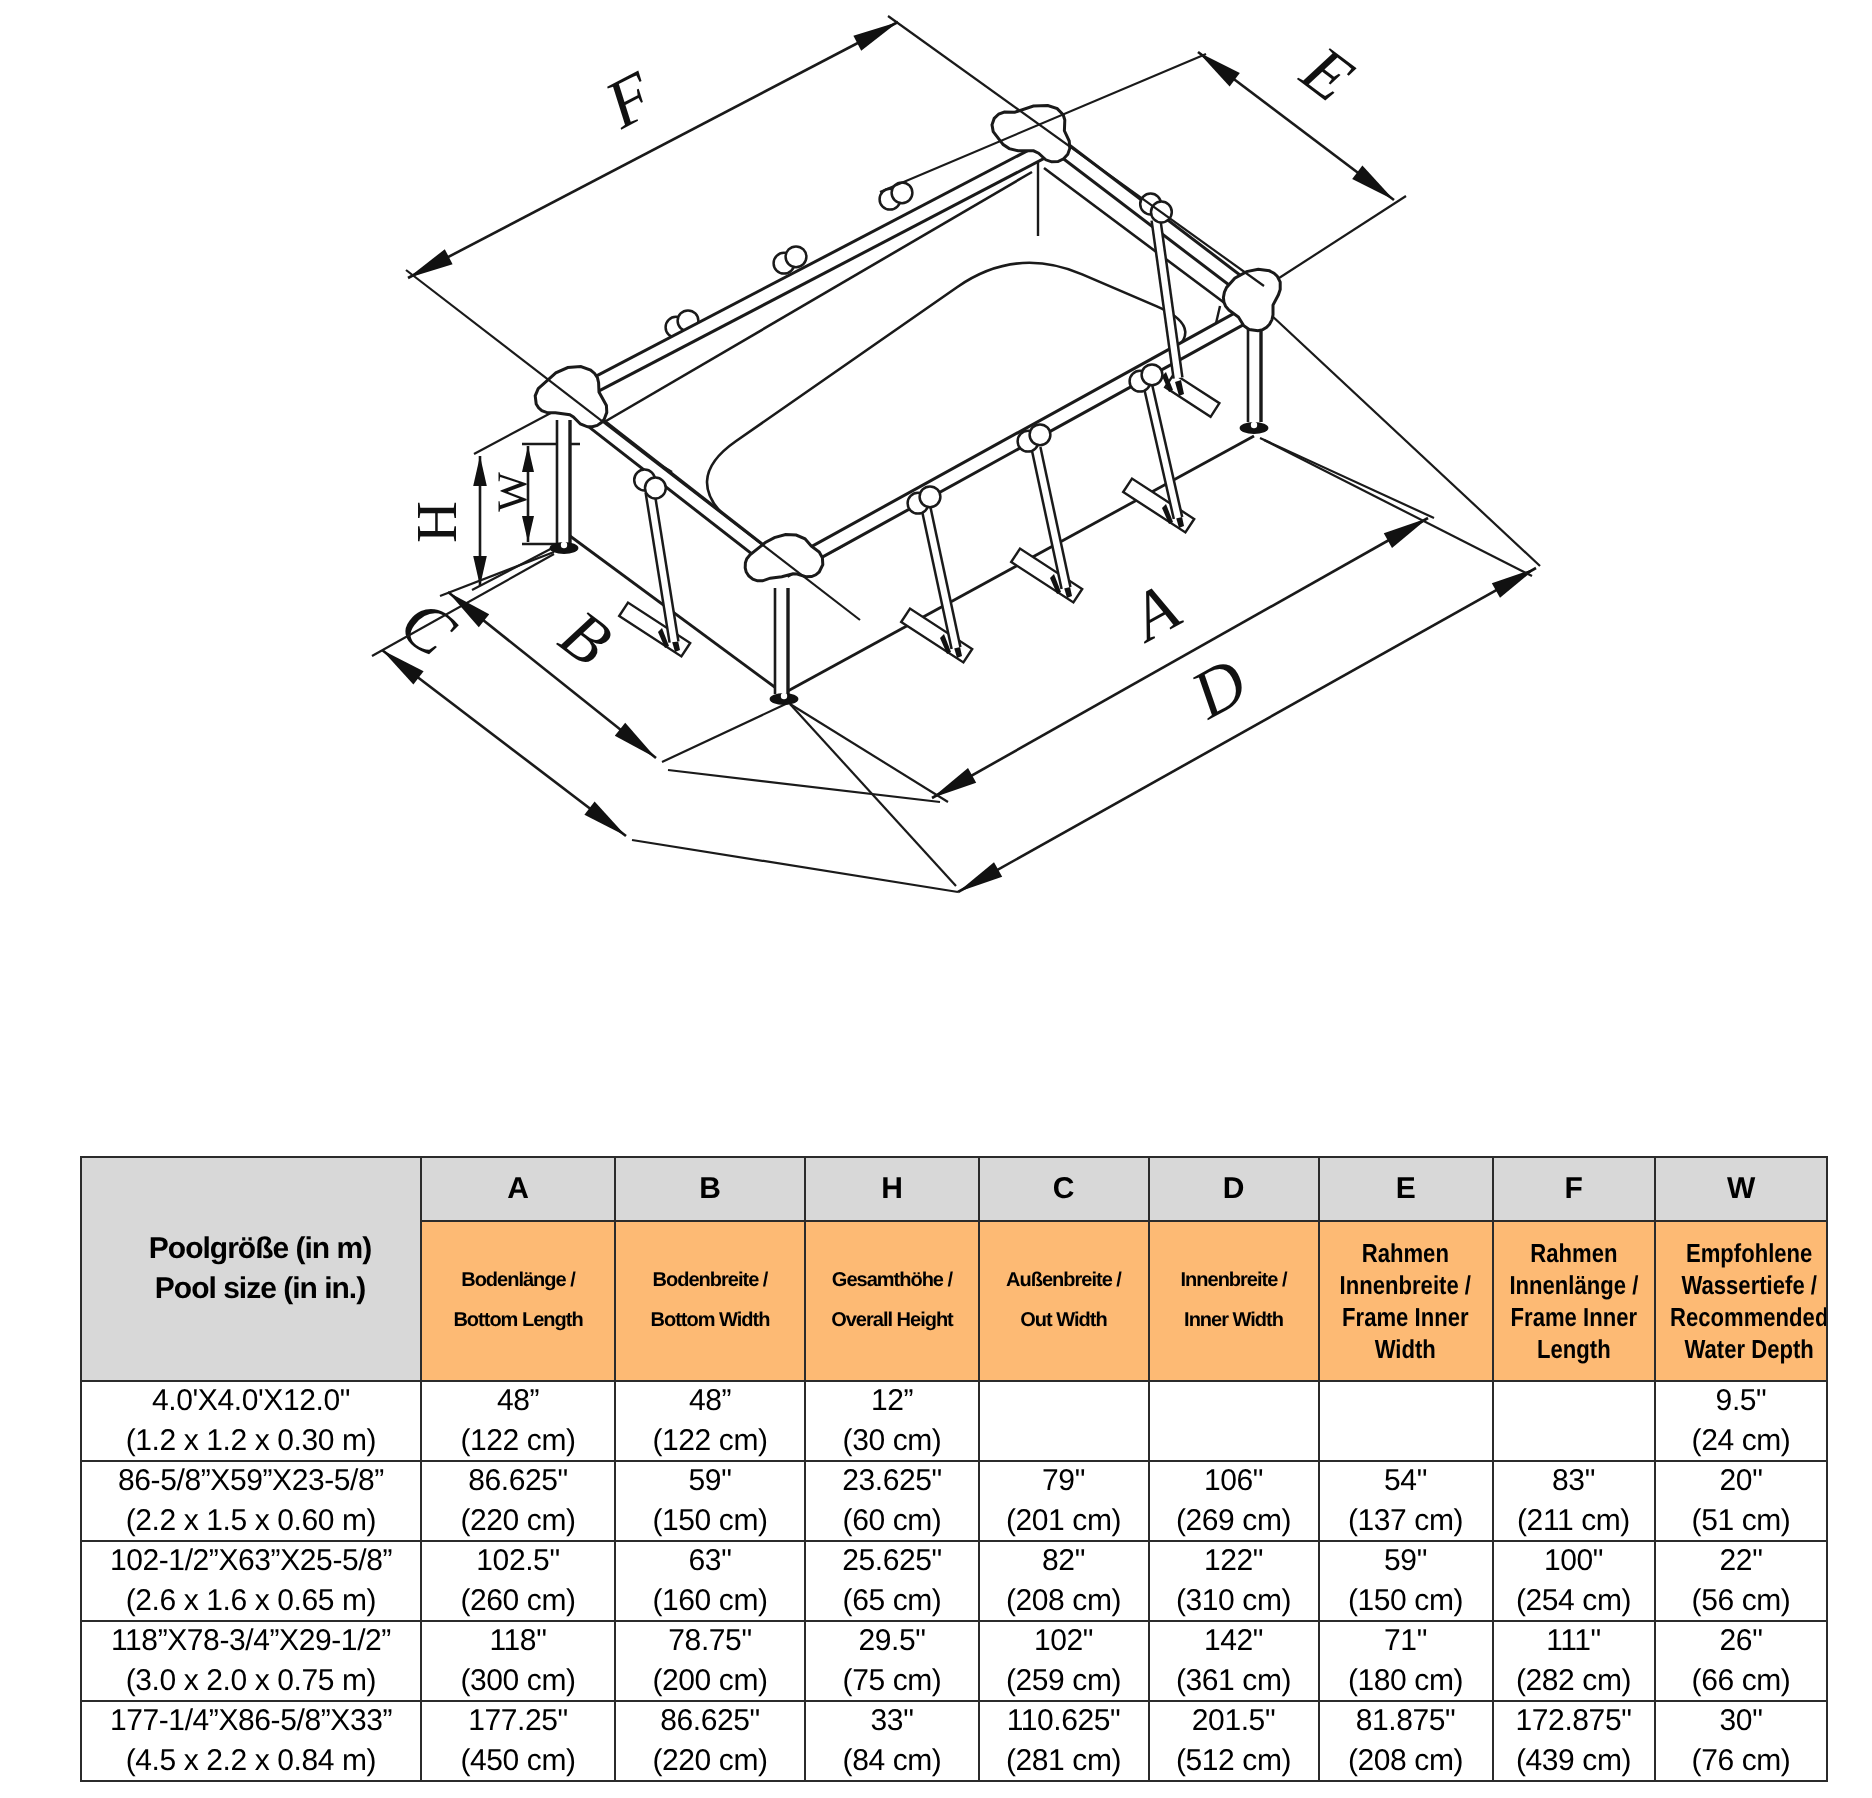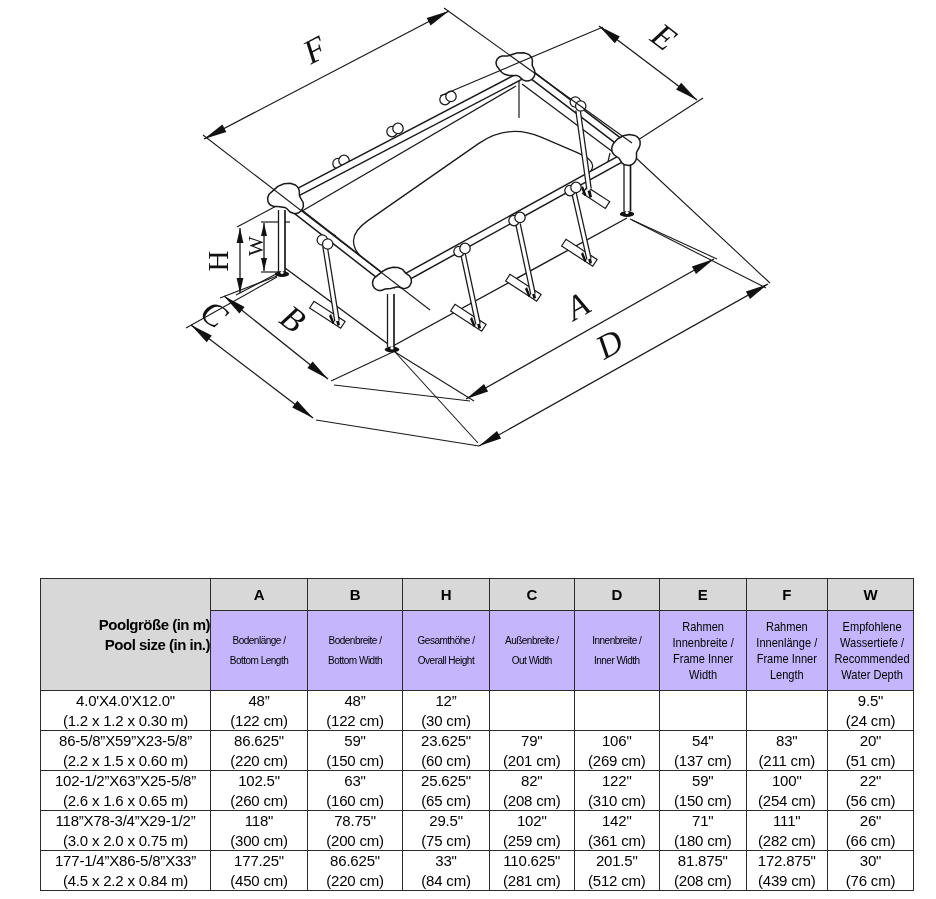--- a/index.html
+++ b/index.html
@@ -3,22 +3,22 @@
 <meta charset="utf-8">
 <style>
 html,body{margin:0;padding:0;width:936px;height:899px;background:#fff;overflow:hidden}
 #canvas{position:absolute;left:0;top:0;width:936px;height:899px}
 #diagram{position:absolute;left:0;top:0}
 #spec{position:absolute;left:40px;top:578px;width:873px;border-collapse:collapse;table-layout:fixed;
  font-family:"Liberation Sans",sans-serif;color:#000}
 #spec td{border:1.5px solid #2b2b2b;text-align:center;vertical-align:middle;padding:0;
  font-size:15px;letter-spacing:-0.2px;line-height:19.5px;overflow:hidden;white-space:nowrap}
 #spec tr.letters td{height:31px;background:#d8d8d8;font-weight:bold;font-size:15px}
-#spec tr.desc td{height:79px;background:#c4b5fd;font-weight:normal}
-#spec td.name{background:#d8d8d8;text-align:right;padding-left:9px;font-weight:bold;
+#spec tr.desc td{height:79px;background:#fdba74;font-weight:bold}
+#spec td.name{background:#d8d8d8;text-align:center;padding-left:9px;font-weight:bold;
  font-size:14px;letter-spacing:-0.5px;line-height:20px}
 #spec td.hd{font-size:10px;letter-spacing:-0.5px;line-height:20px}
 #spec td.hds{font-size:13px;letter-spacing:0;line-height:16px}
 #spec td.hds .sq{display:inline-block;transform:scaleX(0.85);transform-origin:50% 50%}
 </style>
 </head>
 <body>
 <div id="canvas">
 
 <div id="diagram"><svg width="936" height="899" viewBox="0 0 936 899">

